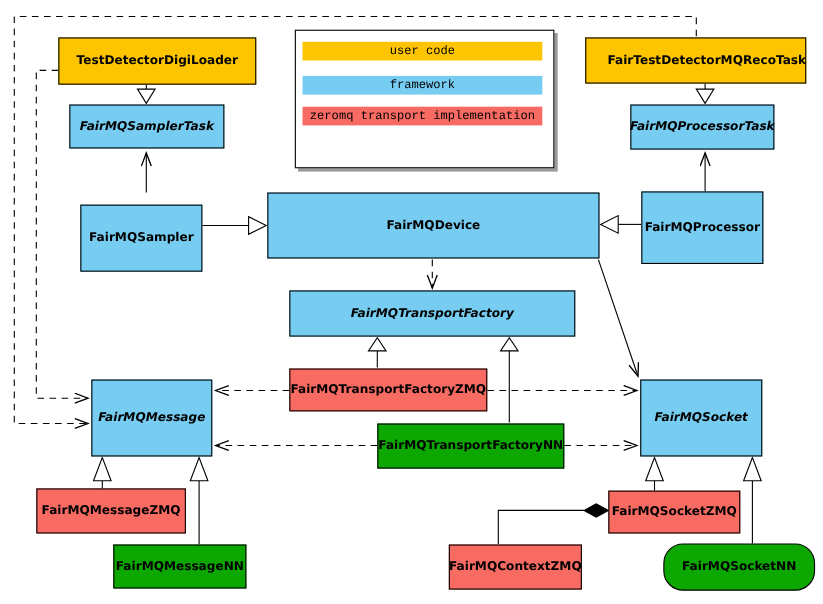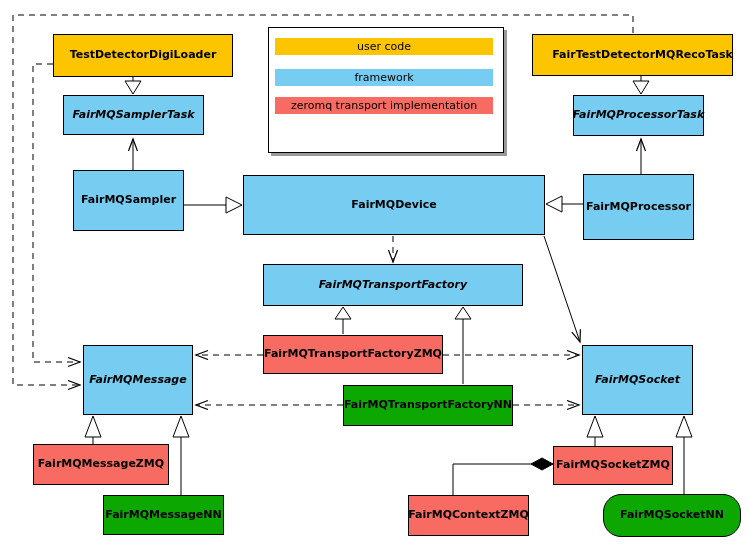--- a/index.html
+++ b/index.html
@@ -11,20 +11,21 @@
   .node{
     position:absolute;border:1px solid #000;box-sizing:border-box;
     display:flex;align-items:center;justify-content:center;text-align:center;
     font-size:11px;font-weight:bold;color:#000;line-height:1.1;
   }
   .node.abstract{font-style:italic;}
   .legend{
     position:absolute;left:268px;top:27px;width:236px;height:126px;
     border:1px solid #000;background:#fff;box-sizing:border-box;
     box-shadow:3px 3px 0 #9a9a9a;
+    font-family:Liberation Mono, monospace;
   }
   .legend-bar{
     position:absolute;left:6px;width:218px;height:17px;
     display:flex;align-items:center;justify-content:center;
     font-size:11px;font-weight:normal;color:#000;
   }
   .lb0{top:10px;} .lb1{top:41px;} .lb2{top:69px;} .lb3{top:98px;}
 </style>
 </head>
 <body>
@@ -146,21 +147,21 @@
   </div>
 
   <div class="node abstract" style="left: 63px; top: 95px; width: 141px; height: 40px; background-color: rgb(119, 205, 241);">
     <span>FairMQSamplerTask</span>
   </div>
 
   <div class="node abstract" style="left: 573px; top: 95px; width: 131px; height: 41px; background-color: rgb(119, 205, 241);">
     <span>FairMQProcessorTask</span>
   </div>
 
-  <div class="node" style="left: 73px; top: 170px; width: 111px; height: 61px; background-color: rgb(119, 205, 241);">
+  <div class="node" style="left: 73px; top: 186px; width: 111px; height: 61px; background-color: rgb(119, 205, 241);">
     <span>FairMQSampler</span>
   </div>
 
   <div class="node" style="left: 243px; top: 175px; width: 302px; height: 60px; background-color: rgb(119, 205, 241);">
     <span>FairMQDevice</span>
   </div>
 
   <div class="node" style="left: 583px; top: 174px; width: 111px; height: 66px; background-color: rgb(119, 205, 241);">
     <span>FairMQProcessor</span>
   </div>

